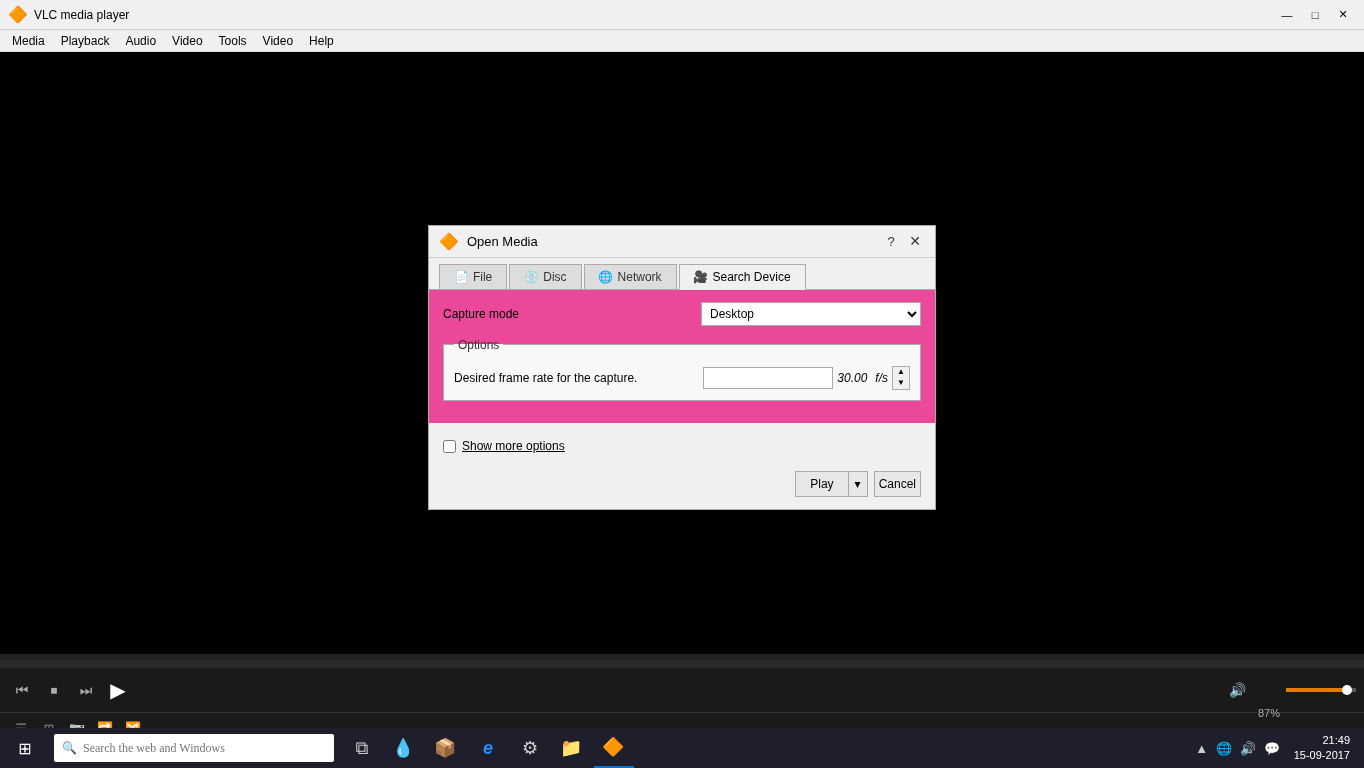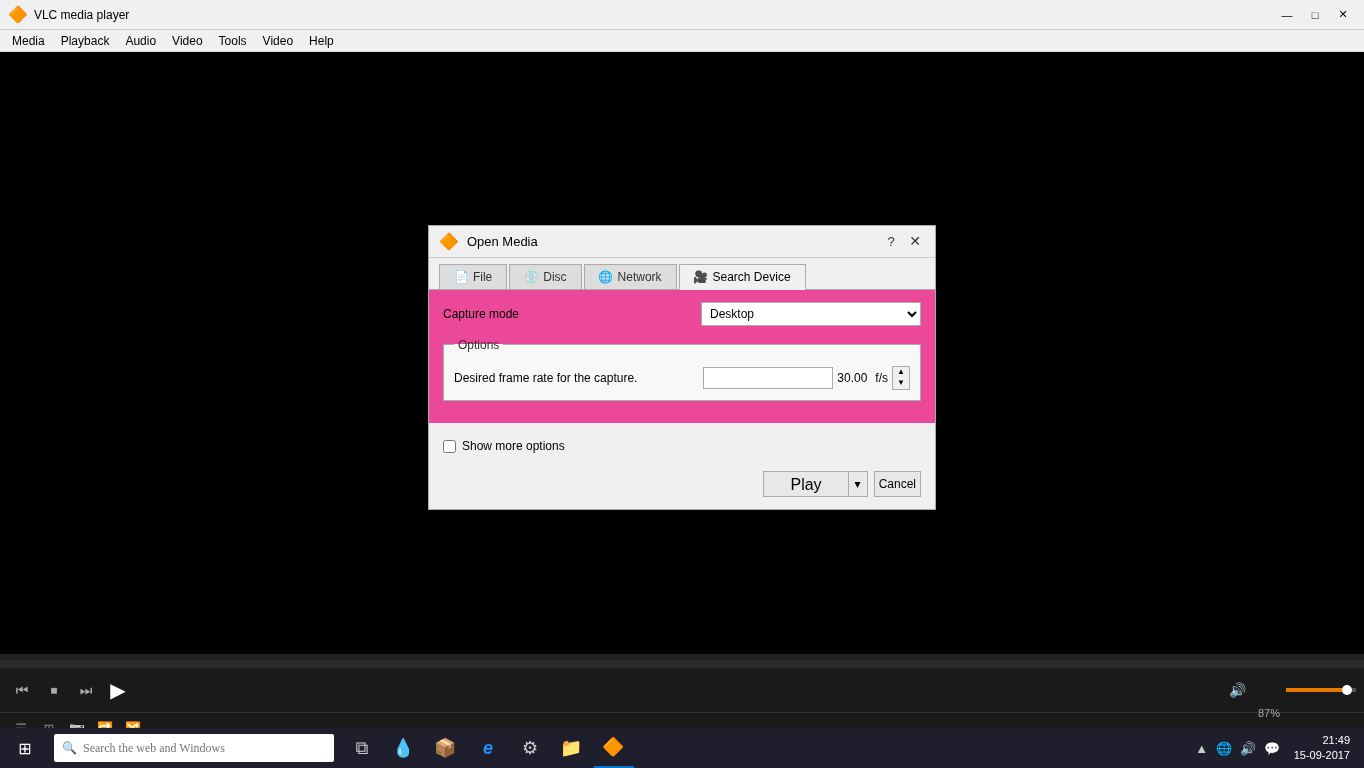--- a/index.html
+++ b/index.html
@@ -222,20 +222,21 @@
       height: 22px;
       border: 1px solid #aaa;
       background: #fff;
       font-size: 12px;
       padding: 0 4px;
     }
     .framerate-suffix {
       font-size: 12px;
       margin: 0 4px;
       white-space: nowrap;
+      font-style: italic;
     }
     .spinner-btns {
       display: flex;
       flex-direction: column;
       border: 1px solid #aaa;
       background: #f0f0f0;
     }
     .spinner-btn {
       width: 16px;
       height: 11px;
@@ -248,20 +249,21 @@
       background: transparent;
       line-height: 1;
     }
 
     
     .show-more-row {
       display: flex;
       align-items: flex-end;
       margin-top: 16px;
       margin-bottom: 10px;
+      text-decoration: underline;
     }
     .show-more-row input[type=checkbox] {
       margin-right: 6px;
     }
     .show-more-row label {
       font-size: 12px;
       cursor: pointer;
     }
 
     
@@ -270,22 +272,22 @@
       justify-content: flex-end;
       align-items: center;
       padding: 8px 14px 12px;
       gap: 6px;
     }
     .btn-play {
       display: flex;
       align-items: stretch;
     }
     .btn-play-main {
-      padding: 4px 26px;
-      font-size: 16px;
+      padding: 4px 14px;
+      font-size: 12px;
       background: #e8e8e8;
       border: 1px solid #aaa;
       border-right: none;
       cursor: pointer;
       height: 26px;
     }
     .btn-play-arrow {
       padding: 4px 6px;
       font-size: 12px;
       background: #e8e8e8;

